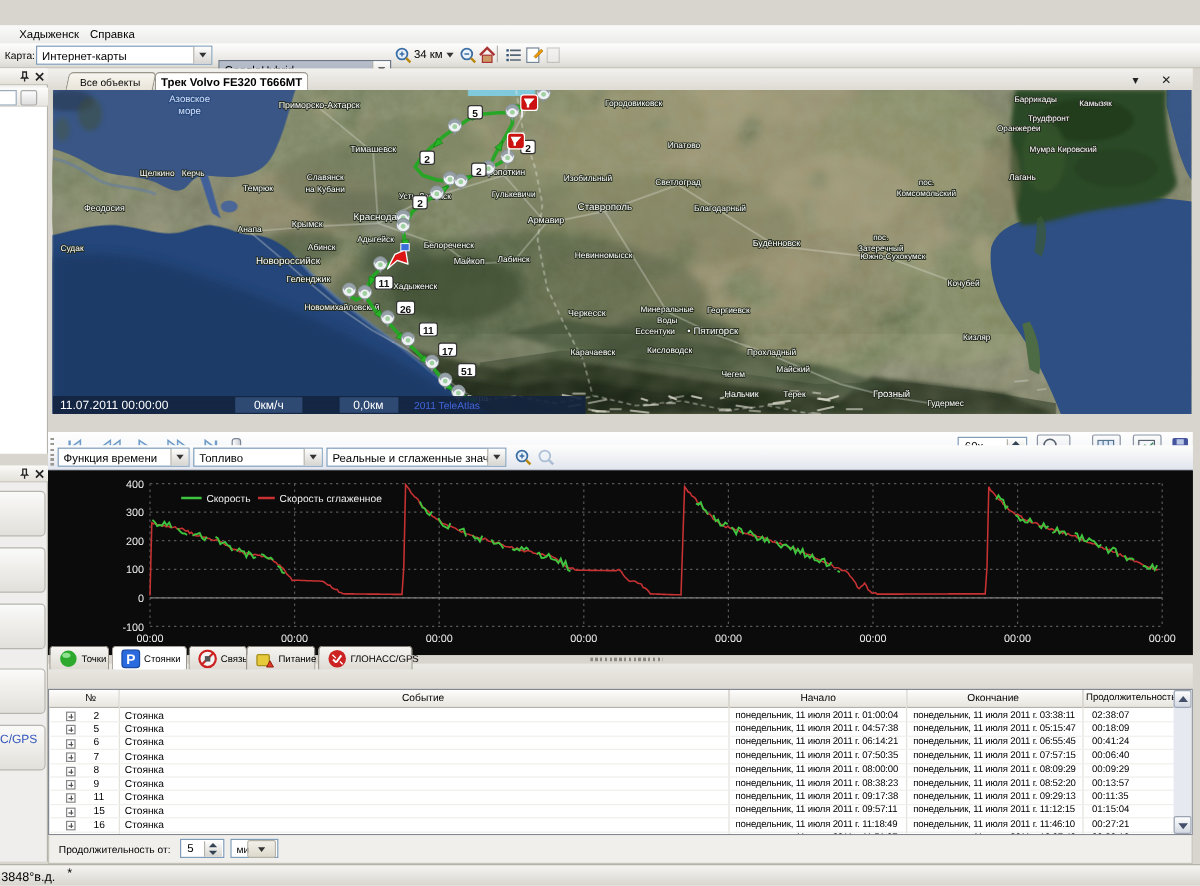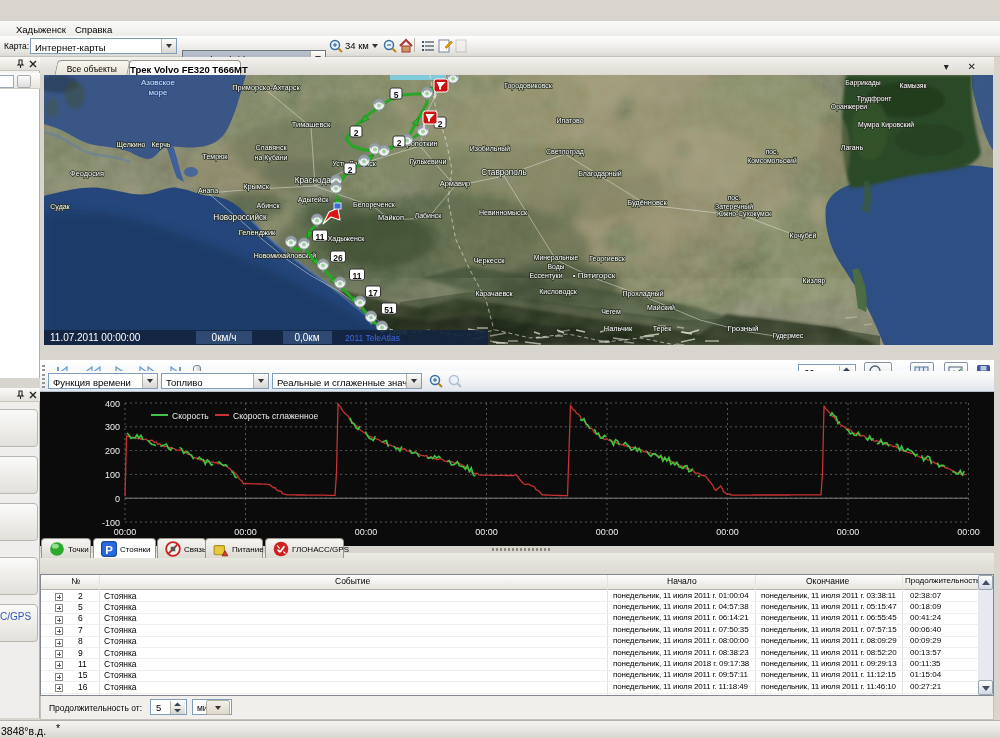--- a/index.html
+++ b/index.html
@@ -175,21 +175,21 @@
 <div class="lbtn" style="top:21px"></div>
 <div class="lbtn" style="top:68px"></div>
 <div class="lbtn" style="top:115px"></div>
 <div class="lbtn" style="top:169px"></div>
 <div class="lbtn" style="top:216px"></div>
 <span class="abs" style="left:0px;top:223px;color:#3355bb;font-size:10px">С/GPS</span>
 </div>
 
 <div id="tabbar" class="abs">
 <div class="tab" style="left:16px;width:73px;transform:skewX(-12deg)"><span style="display:inline-block;transform:skewX(12deg)">Все объекты</span></div>
-<div class="tab active" style="left:89px;width:112px;font-size:9.5px">Трек Volvo FE320 Т666МТ</div>
+<div class="tab active" style="left:89px;width:128px;font-size:9.5px">Трек Volvo FE320 Т666МТ</div>
 <span class="mini">▾ ✕</span>
 </div>
 
 <svg width="949" height="270" viewBox="44 75 949 270" style="position:absolute;left:44px;top:75px">
 <defs>
 <filter id="mnoise" x="0%" y="0%" width="100%" height="100%">
 <feTurbulence type="fractalNoise" baseFrequency="0.11" numOctaves="3" seed="4"></feTurbulence>
 <feColorMatrix type="matrix" values="0 0 0 0 0.30 0 0 0 0 0.34 0 0 0 0 0.22 0.9 0.2 0 0 0"></feColorMatrix>
 </filter>
 <filter id="soft" x="-20%" y="-20%" width="140%" height="140%">
@@ -1006,21 +1006,21 @@
         <span class="num">9</span>
         <span class="evt">Стоянка</span>
 <span class="c3">понедельник, 11 июля 2011 г. 08:38:23</span>
 <span class="c4">понедельник, 11 июля 2011 г. 08:52:20</span>
 <span class="c5">00:13:57</span>
       </div>
 <div class="trow" style="top:84.4px">
 <span class="exp"></span>
         <span class="num">11</span>
         <span class="evt">Стоянка</span>
-<span class="c3">понедельник, 11 июля 2018 г. 09:17:38</span>
+<span class="c3">понедельник, 11 июля 2011 г. 09:17:38</span>
 <span class="c4">понедельник, 11 июля 2011 г. 09:29:13</span>
 <span class="c5">00:11:35</span>
       </div>
 <div class="trow" style="top:95.8px">
 <span class="exp"></span>
         <span class="num">15</span>
         <span class="evt">Стоянка</span>
 <span class="c3">понедельник, 11 июля 2011 г. 09:57:11</span>
 <span class="c4">понедельник, 11 июля 2011 г. 11:12:15</span>
 <span class="c5">01:15:04</span>

